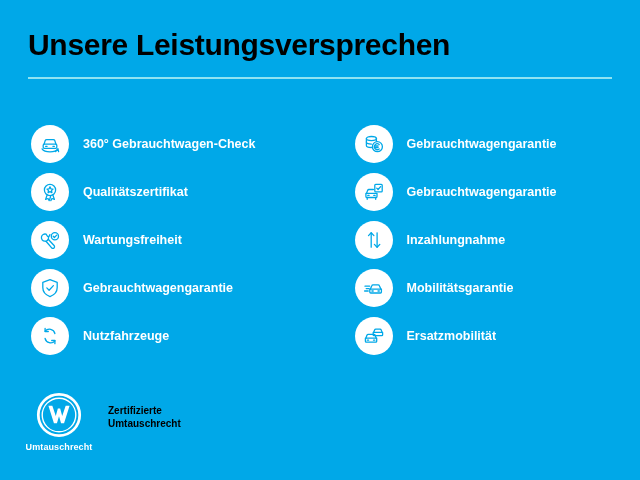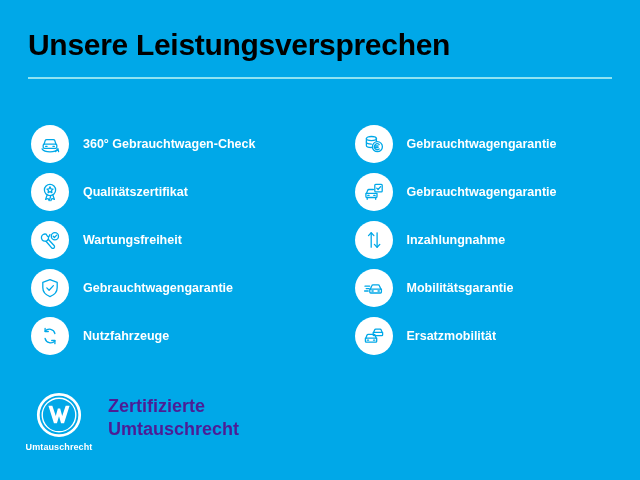--- a/index.html
+++ b/index.html
@@ -112,23 +112,23 @@
   .brand-subtext {
     margin-top: 4px;
     font-size: 9px;
     font-weight: bold;
     color: #ffffff;
     letter-spacing: 0.1px;
     white-space: nowrap;
   }
   .brand-claim {
     margin-left: 18px;
-    font-size: 18px;
+    font-size: 10px;
     font-weight: bold;
-    color: #4c1d95;
+    color: #000000;
     line-height: 1.28;
     padding-bottom: 8px;
   }
   .brand-claim .claim-line {
     display: block;
     white-space: nowrap;
   }
 </style>
 </head>
 <body>

